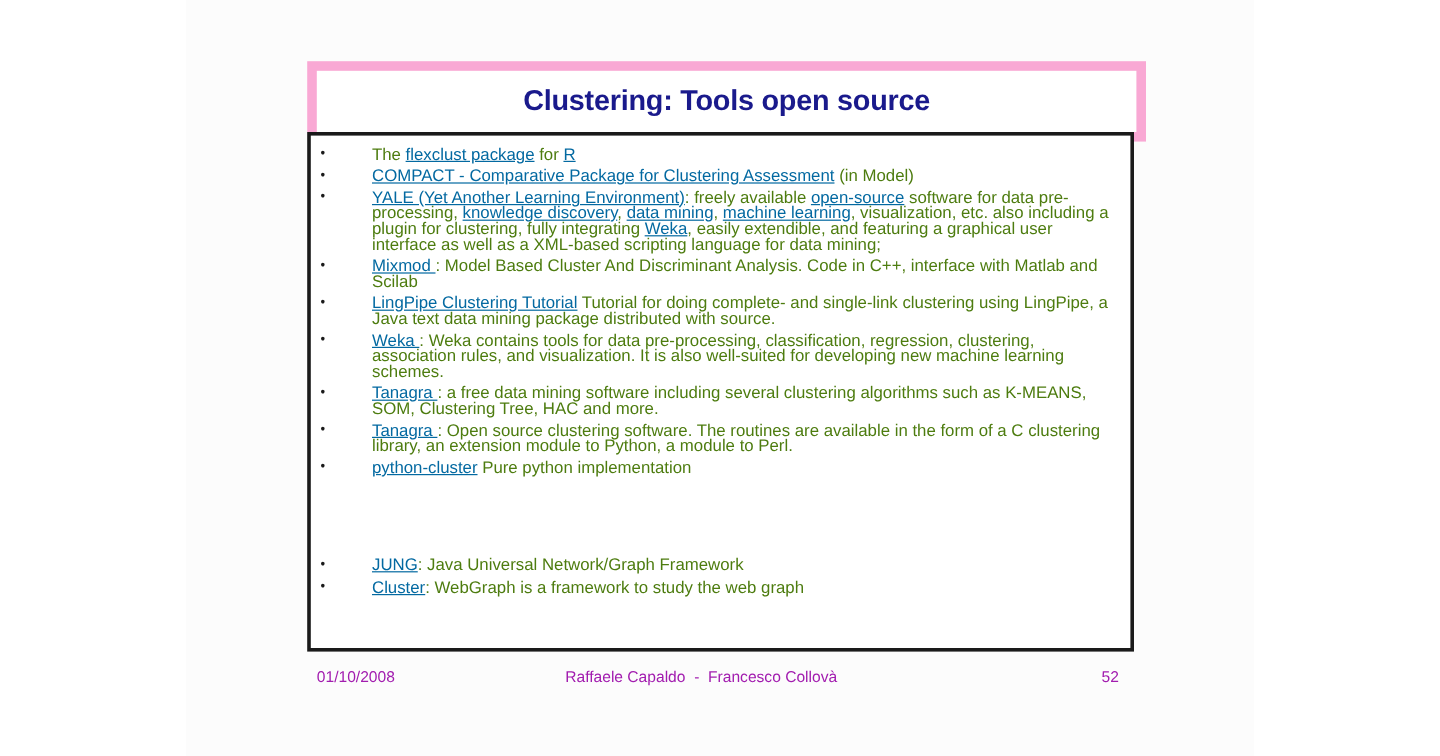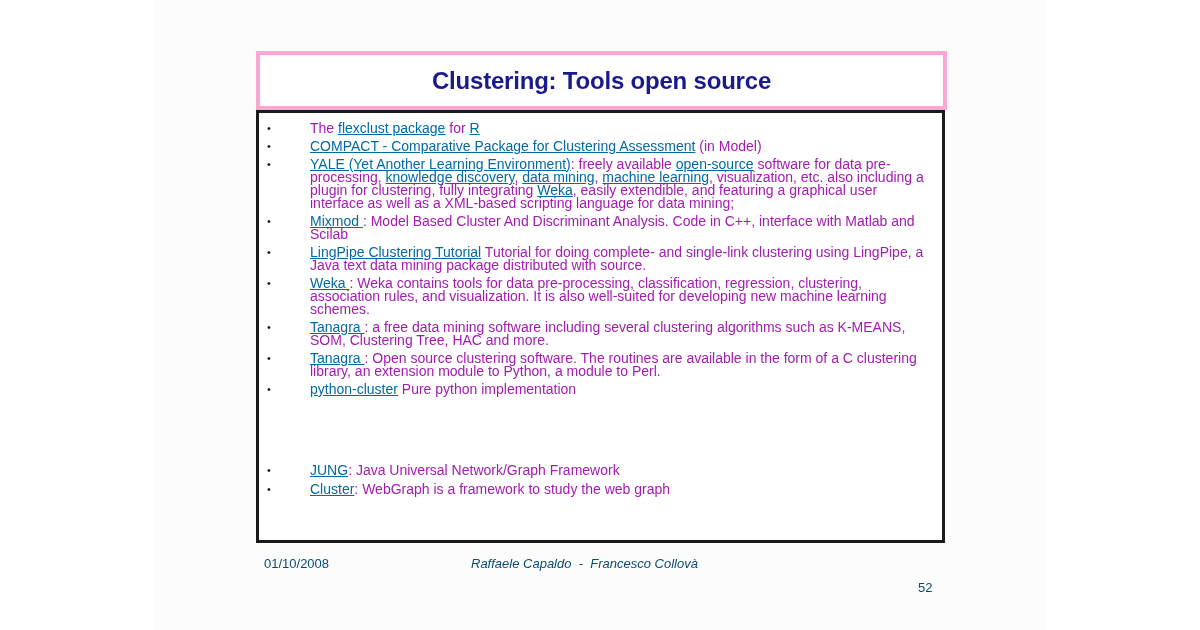--- a/index.html
+++ b/index.html
@@ -17,21 +17,21 @@
     width: 890px;
     height: 630px;
     background: #fcfcfc;
   }
   .title-box {
     position: absolute;
     left: 256px;
     top: 51px;
     width: 683px;
     height: 51px;
-    border: 4px solid #f9a8d4;
+    border: 8px solid #f9a8d4;
     background: #ffffff;
     display: flex;
     align-items: center;
     justify-content: center;
   }
   .title {
     font-family: "Liberation Sans", sans-serif;
     font-weight: bold;
     font-size: 24px;
     color: #1a1a8c;
@@ -70,21 +70,21 @@
     left: 8px;
     top: 0;
     font-size: 11px;
   }
   .link {
     color: #0369a1;
     text-decoration: underline;
     cursor: pointer;
   }
   .plain {
-    color: #a21caf;
+    color: #4d7c0f;
   }
   .subheading {
     position: absolute;
     left: 8px;
     top: 315px;
     font-family: "Liberation Sans", sans-serif;
     font-size: 14px;
     color: #1a1a1a;
   }
   .list2 {
@@ -99,25 +99,25 @@
     font-size: 14px;
     color: #1a1a1a;
     line-height: 13px;
   }
   .list2 .item { margin-bottom: 6px; }
   .footer {
     position: absolute;
     top: 556px;
     font-family: "Liberation Sans", sans-serif;
     font-size: 13px;
-    color: #0c4a6e;
+    color: #a21caf;
   }
   .footer-date { left: 264px; }
   .footer-authors { left: 471px; }
-  .footer-page { left: 918px; margin-top: 24px; }
+  .footer-page { left: 918px; }
 </style>
 </head>
 <body>
 
 <div class="page"></div>
 
 <div class="title-box">
   <span class="title">Clustering: Tools open source</span>
 </div>
 
@@ -133,14 +133,14 @@
       <li class="item"><span class="bullet">•</span><a class="link">Tanagra </a><span class="plain">: Open source clustering software. The routines are available in the form of a C clustering library, an extension module to Python, a module to Perl.</span></li>
       <li class="item"><span class="bullet">•</span><a class="link">python-cluster</a><span class="plain"> Pure python implementation</span></li>
     </ul>
   <ul class="list2" id="graph-list">
       <li class="item"><span class="bullet">•</span><a class="link">JUNG</a><span class="plain">: Java Universal Network/Graph Framework</span></li>
       <li class="item"><span class="bullet">•</span><a class="link">Cluster</a><span class="plain">: WebGraph is a framework to study the web graph</span></li>
     </ul>
 </div>
 
 <div class="footer footer-date">01/10/2008</div>
-<div class="footer footer-authors" style="white-space:pre;font-style:italic;">Raffaele Capaldo  -  Francesco Collovà</div>
+<div class="footer footer-authors" style="white-space:pre;">Raffaele Capaldo  -  Francesco Collovà</div>
 <div class="footer footer-page">52</div>
 
 </body></html>

